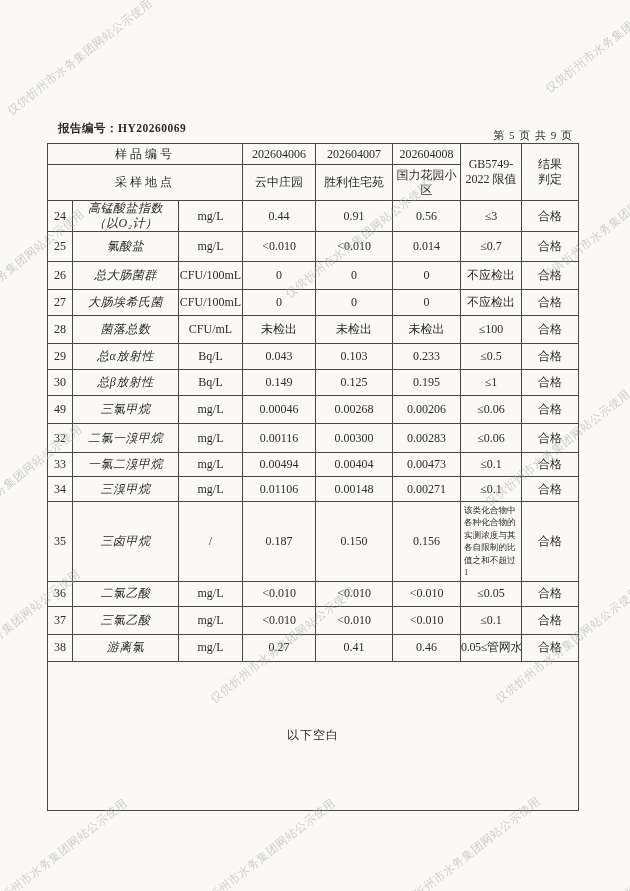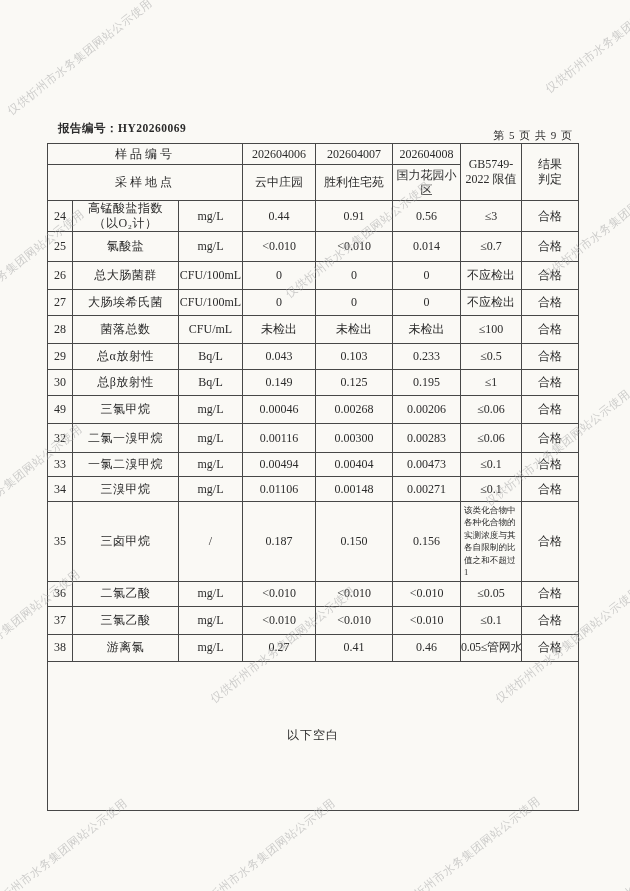--- a/index.html
+++ b/index.html
@@ -28,21 +28,21 @@
     width:531px;border-collapse:collapse;table-layout:fixed;
     border:1.5px solid #3a3a3a;
   }
   table.report td{
     border:1px solid #474747;
     text-align:center;vertical-align:middle;
     font-size:12px;padding:0;overflow:hidden;
     line-height:1.25;
   }
   td.hdr-merged{letter-spacing:3px;}
-  td.name-cell{text-align:left;padding:1px 2px 1px 8px;letter-spacing:0.5px;}
+  td.name-cell{text-align:left;padding:1px 2px 1px 8px;letter-spacing:0.5px;font-style:italic;}
   td.unit-cell{font-size:10.5px;}
   td.num-cell{font-size:12px;}
   .two-line{display:flex;flex-direction:column;justify-content:space-around;height:100%;padding:3px 0;}
   td.limit-small div{
     font-size:8.6px;line-height:1.45;text-align:left;
     padding:2px 3px;letter-spacing:0;
   }
   td.limit-tiny{font-size:7.5px;white-space:nowrap;letter-spacing:-0.3px;}
   td.blank-cell{
     vertical-align:top;text-align:left;

